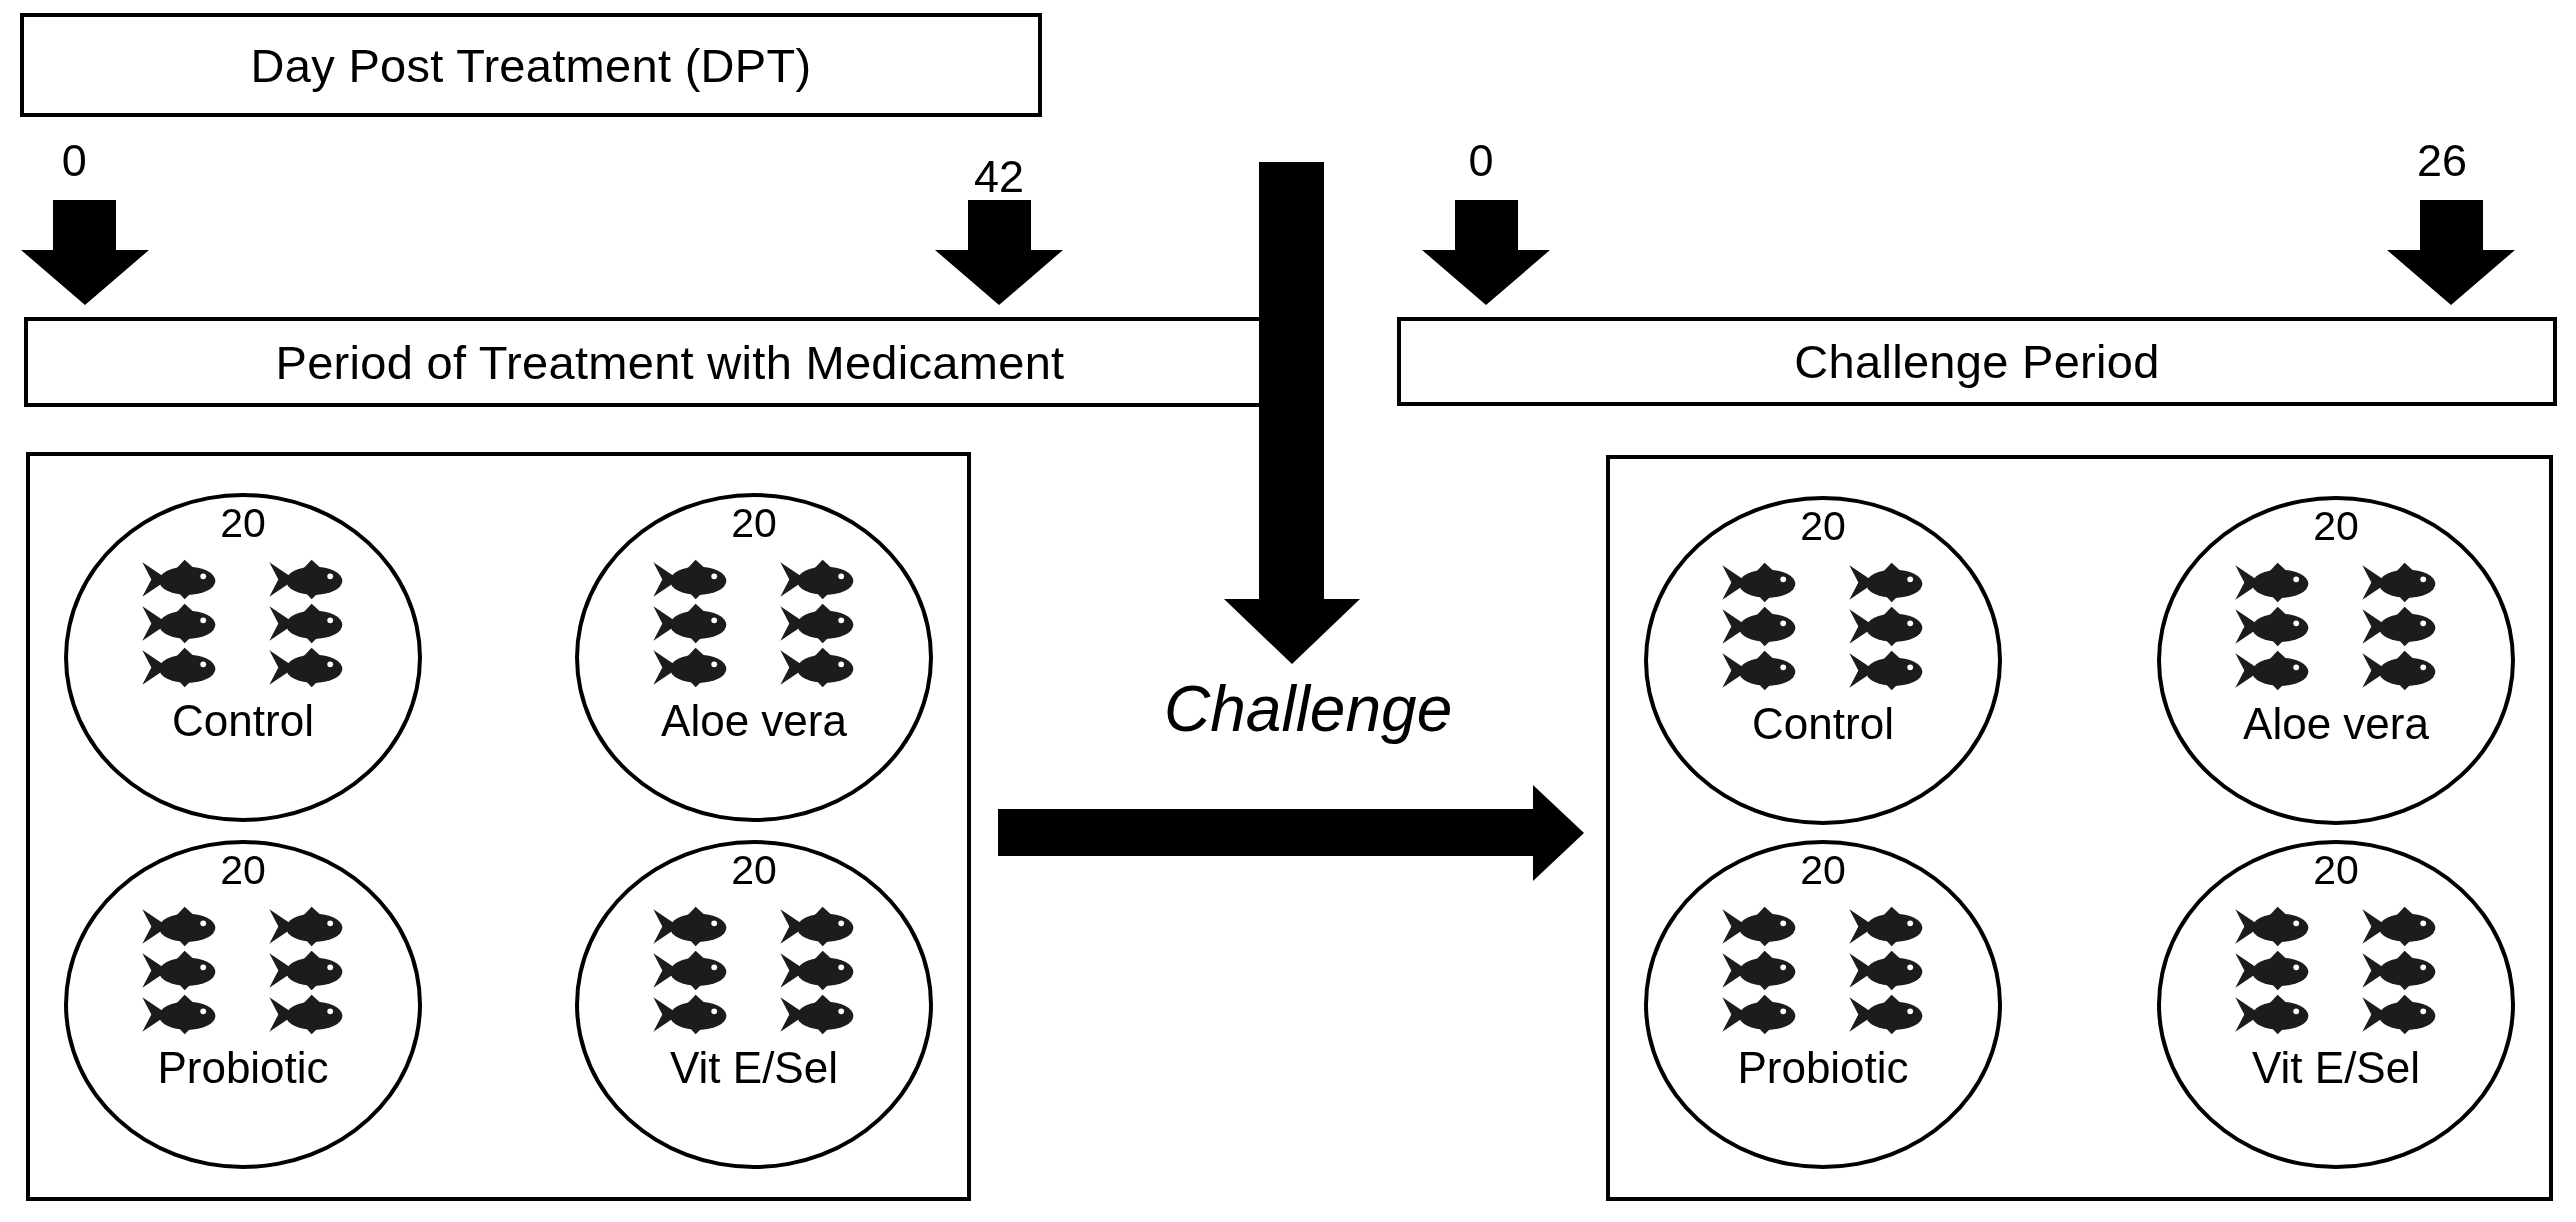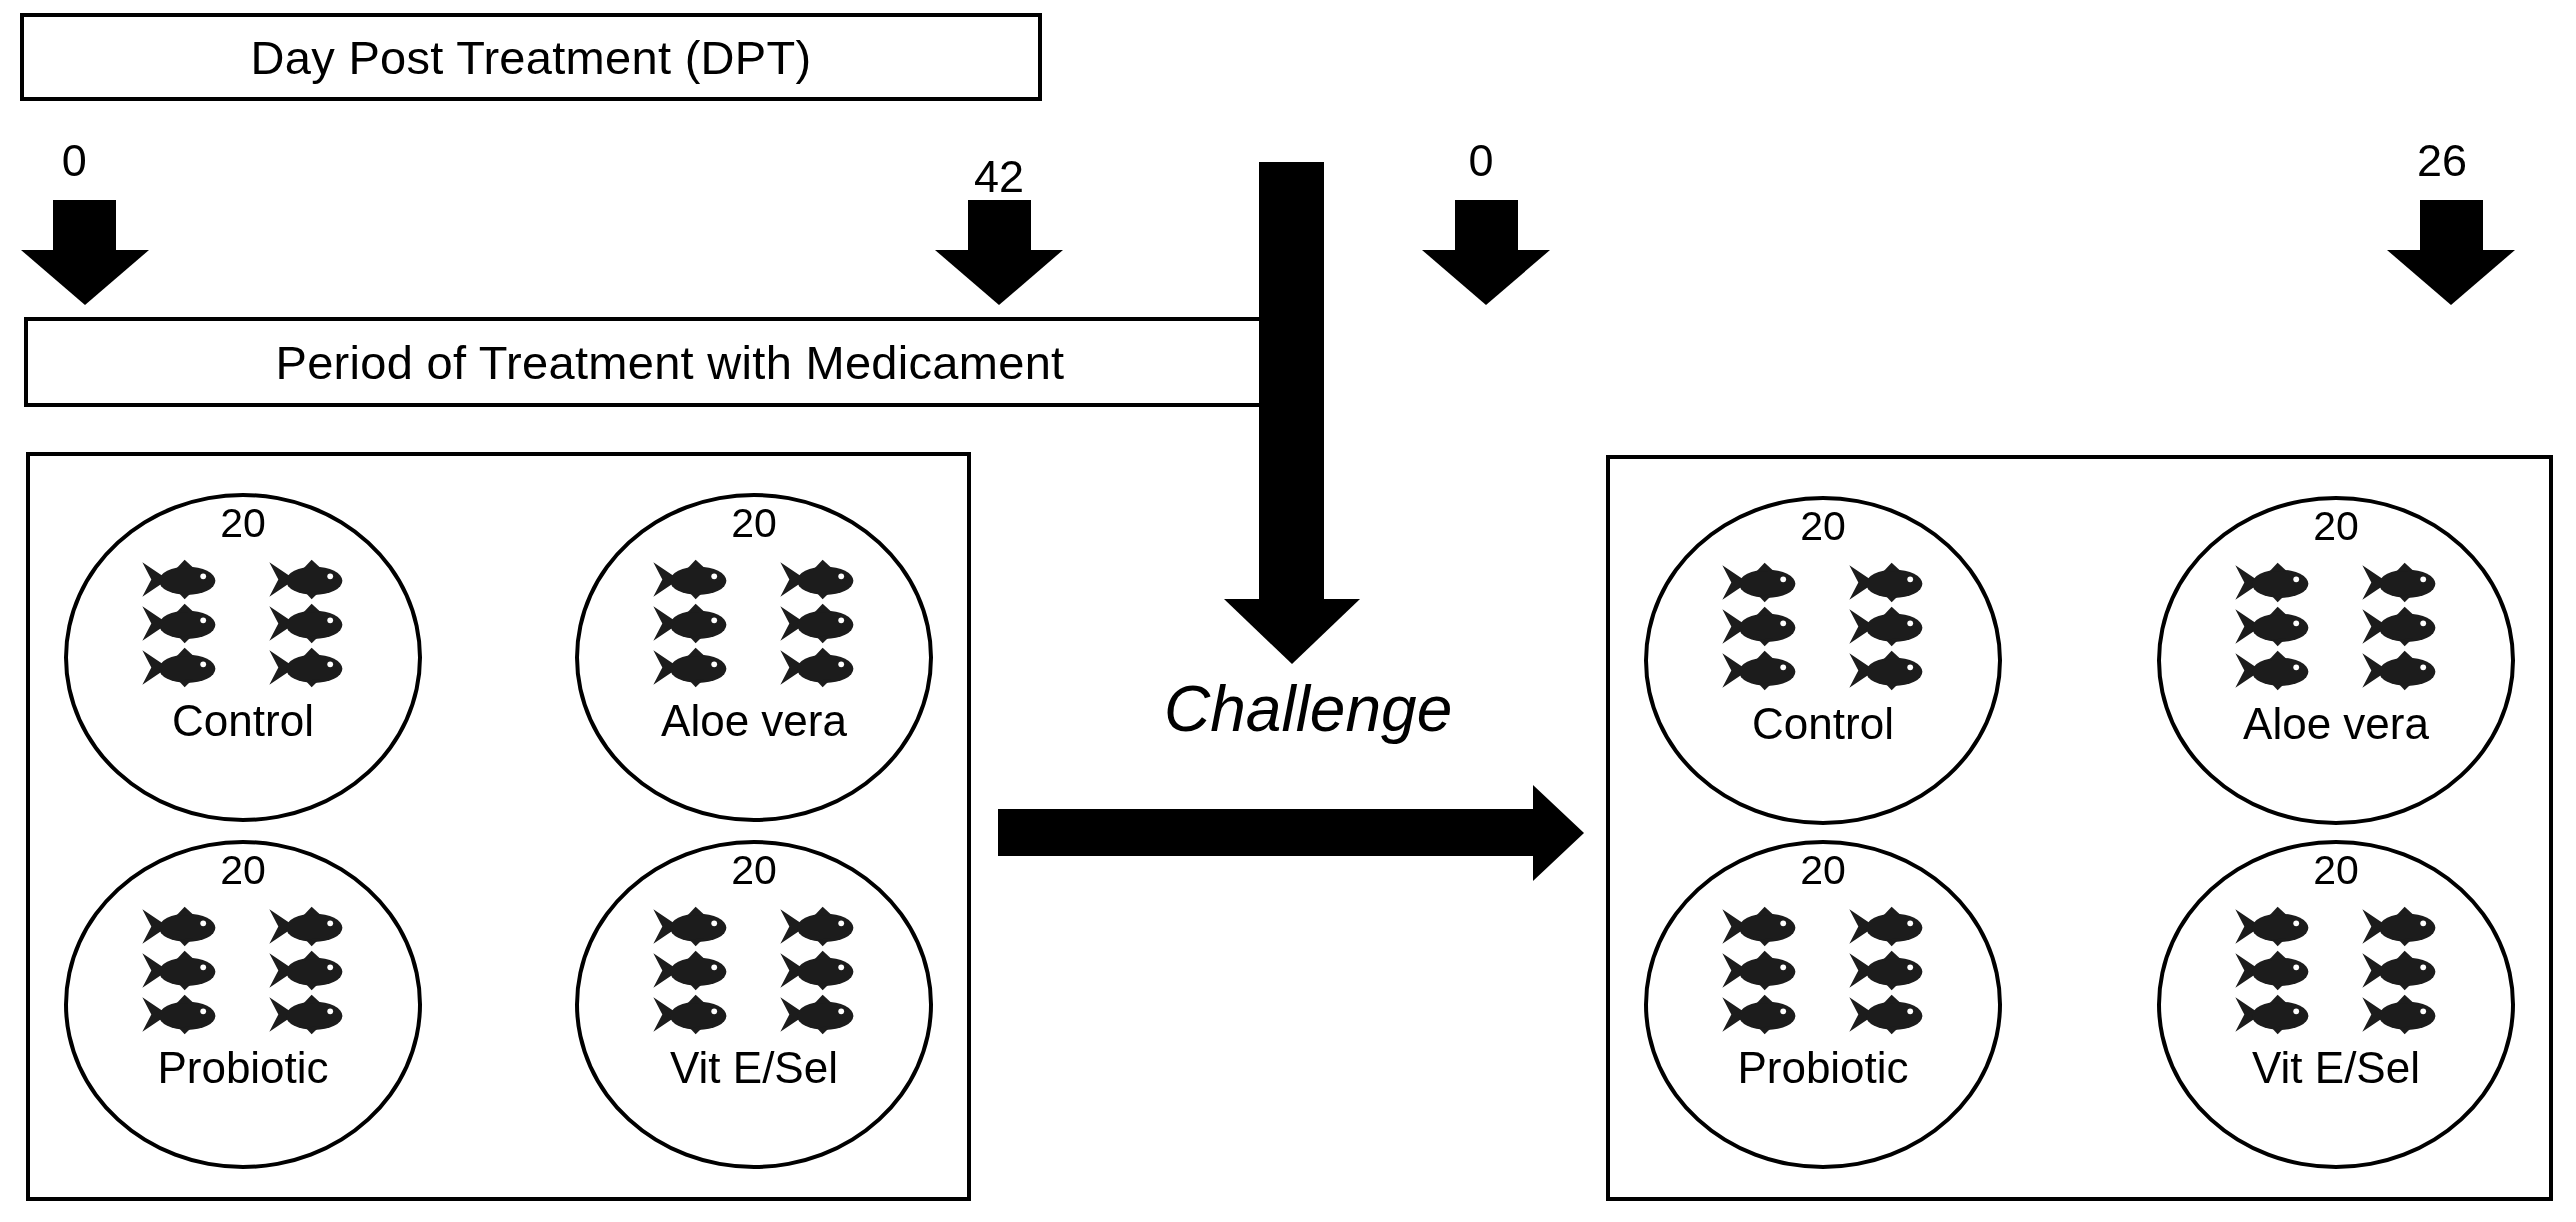--- a/index.html
+++ b/index.html
@@ -85,21 +85,21 @@
   }
   .fish-icon{display:block;width:77px;height:41px;}
   .fish-icon svg{display:block;width:77px;height:41px;}
   .tank-label{margin-top:8px;font-size:44px;line-height:50px;white-space:nowrap;}
 </style>
 </head>
 <body>
 
 <div class="canvas">
 
-  <div class="obox header-box" style="left:20px;top:13px;width:1022px;height:88px;">
+  <div class="obox header-box" style="left:20px;top:13px;width:1022px;height:104px;">
     <span>Day Post Treatment (DPT)</span>
   </div>
 
   <div class="tick" style="left:19.3px;top:133px;">0</div>
   <div class="tick" style="left:944px;top:149px;">42</div>
 
   <div class="small-down-arrow" style="left:20.7px;top:200px;">
     <div class="shaft"></div>
       <div class="head"></div>
   </div>
@@ -373,20 +373,23 @@
 
   <div class="small-down-arrow" style="left:1422px;top:200px;">
     <div class="shaft"></div>
       <div class="head"></div>
   </div>
   <div class="small-down-arrow" style="left:2387px;top:200px;">
     <div class="shaft"></div>
       <div class="head"></div>
   </div>
 
+  <div class="obox" style="left:1397px;top:317px;width:1160px;height:89px;">
+    <span>Challenge Period</span>
+  </div>
 
   <div class="group-box" style="left:1606px;top:455px;width:947px;height:746px;">
       <div class="tank">
     <div class="tank-count">20</div>
     <div class="fish-grid">
           <span class="fish-icon">
     <svg viewBox="0 0 120 64" xmlns="http://www.w3.org/2000/svg" aria-hidden="true">
       <polygon points="42,32 2,5 16,32 2,59" fill="#1c1c1c"></polygon>
       <ellipse cx="72" cy="34" rx="44" ry="22" fill="#1c1c1c"></ellipse>
       <polygon points="54,16 68,1 82,14" fill="#1c1c1c"></polygon>

